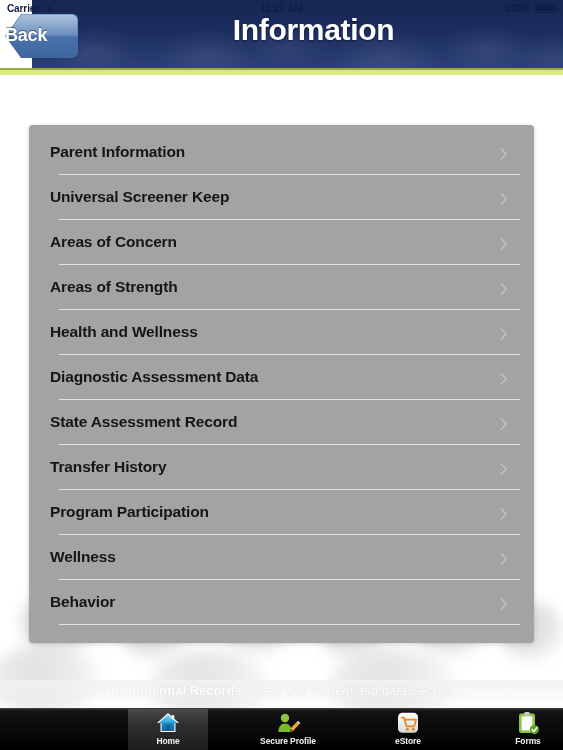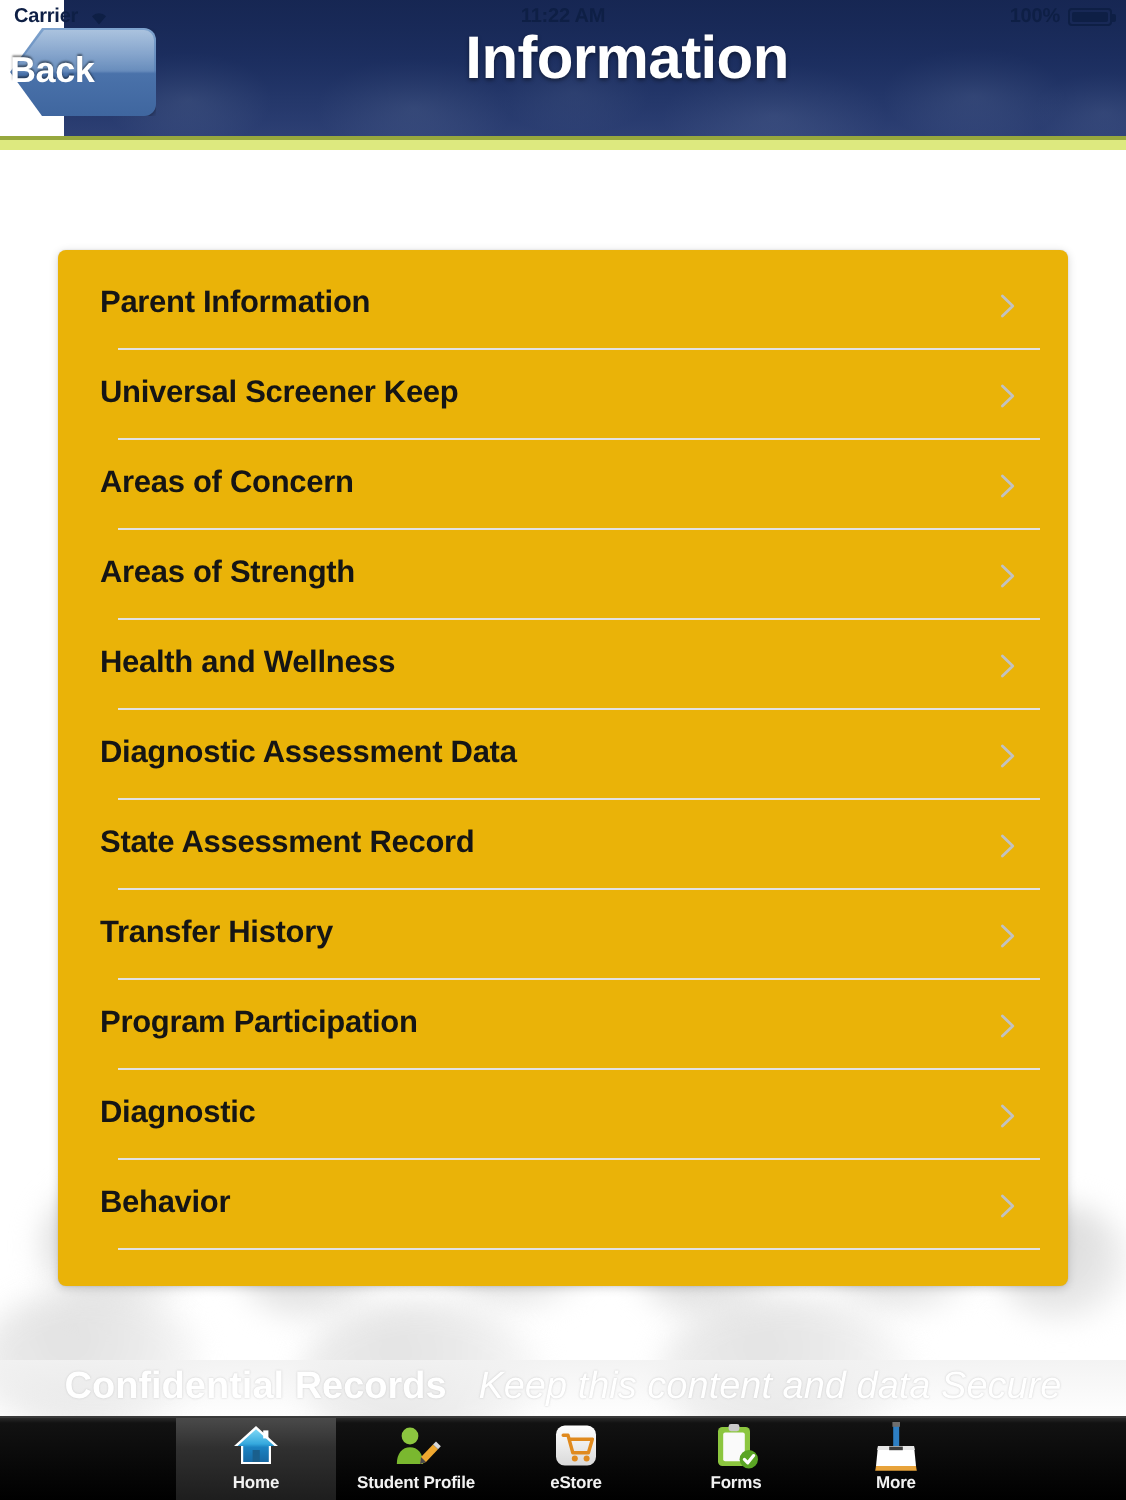--- a/index.html
+++ b/index.html
@@ -99,21 +99,21 @@
   }
   .back-label {
     position:absolute; left:0; right:4px; top:11px; text-align:left;
     color:#fff; font-size:18px; font-weight:bold; letter-spacing:-0.2px;
     text-shadow:0 -1px 1px rgba(0,0,0,.45);
   }
 
   
   .card {
     position:absolute; left:29px; top:125px; width:505px; height:518px;
-    background:#eab308; border-radius:4px; z-index:10;
+    background:#a3a3a3; border-radius:4px; z-index:10;
     box-shadow:0 1px 5px rgba(0,0,0,.16), 0 0 1px rgba(0,0,0,.12);
   }
   .list { position:absolute; left:0; top:0; right:0; padding-top:5px; }
   .row {
     position:relative; height:44px; display:flex; align-items:center;
     padding:0 0 0 21px; cursor:pointer;
   }
   .row-label {
     font-size:15.5px; font-weight:bold; color:#151515; letter-spacing:-0.15px;
   }
@@ -121,37 +121,38 @@
     position:absolute; right:26px; top:50%; margin-top:-6px;
     width:8px; height:12px;
   }
   .divider {
     height:1px; background:#e2e2e2; margin-left:30px; margin-right:14px;
   }
 
   
   .confid {
     position:absolute; left:0; right:0; top:683px; text-align:center; z-index:6;
-    font-size:19px; color:#ffffff; text-shadow:0 0 1px rgba(190,190,190,.85);
+    font-size:13px; color:#ffffff; text-shadow:0 0 1px rgba(190,190,190,.85);
     white-space:nowrap;
   }
   .confid .b { font-weight:bold; }
   .confid .i { font-style:italic; }
 
   
   .tabbar {
     position:absolute; left:0; bottom:0; width:563px; height:42px; z-index:40;
     background:linear-gradient(180deg,#2a2a2a 0%, #121212 6%, #000000 100%);
     display:flex; align-items:flex-start;
     border-top:1px solid #3a3a3a;
   }
   .tab {
     width:80px; height:42px; position:relative; cursor:pointer;
     display:flex; flex-direction:column; align-items:center; justify-content:flex-start;
     padding-top:2px;
+    margin-left:40px;
   }
   .tab.sel { background:linear-gradient(180deg,#4a4a4a 0%, #303030 35%, #1d1d1d 100%); }
   .tab-icon { width:26px; height:24px; position:relative; }
   .tab-label {
     font-size:8.5px; color:#f2f2f2; font-weight:bold; margin-top:1px;
     letter-spacing:-0.1px; white-space:nowrap;
   }
   .tabs-wrap { position:absolute; left:88px; top:0; display:flex; }
 </style>
 </head>
@@ -262,21 +263,21 @@
         </div>
         <div class="divider"></div>
         <div class="row">
           <span class="row-label">Program Participation</span>
           <span class="chev"><svg viewBox="0 0 8 12" width="8" height="12">
               <path d="M1.2 1 L6.4 6 L1.2 11" fill="none" stroke="#c2c2c2" stroke-width="1.4" stroke-linecap="round" stroke-linejoin="round"></path>
             </svg></span>
         </div>
         <div class="divider"></div>
         <div class="row">
-          <span class="row-label">Diagnostic</span>
+          <span class="row-label">Wellness</span>
           <span class="chev"><svg viewBox="0 0 8 12" width="8" height="12">
               <path d="M1.2 1 L6.4 6 L1.2 11" fill="none" stroke="#c2c2c2" stroke-width="1.4" stroke-linecap="round" stroke-linejoin="round"></path>
             </svg></span>
         </div>
         <div class="divider"></div>
         <div class="row">
           <span class="row-label">Behavior</span>
           <span class="chev"><svg viewBox="0 0 8 12" width="8" height="12">
               <path d="M1.2 1 L6.4 6 L1.2 11" fill="none" stroke="#c2c2c2" stroke-width="1.4" stroke-linecap="round" stroke-linejoin="round"></path>
             </svg></span>
@@ -311,21 +312,21 @@
           <span class="tab-label">Home</span>
         </div>
         <div class="tab">
           <span class="tab-icon"><svg viewBox="0 0 26 24" width="26" height="24">
               <circle cx="10" cy="7" r="4.2" fill="#8cc63f"></circle>
               <path d="M3.4 21 C3.4 15.6 6.2 12.6 10 12.6 C13.8 12.6 16.6 15.6 16.6 21 Z" fill="#7ab82f"></path>
               <path d="M15.5 17.5 L21.5 11.2 L24 13.6 L18 20 L15 21 Z" fill="#f0a830"></path>
               <path d="M21.5 11.2 L23 9.7 L25.4 12.1 L24 13.6 Z" fill="#d8d8d8"></path>
               <path d="M15.5 17.5 L15 21 L18 20 Z" fill="#4a4a4a"></path>
             </svg></span>
-          <span class="tab-label">Student Profile</span>
+          <span class="tab-label">Secure Profile</span>
         </div>
         <div class="tab">
           <span class="tab-icon"><svg viewBox="0 0 26 24" width="26" height="24">
               <rect x="3" y="1.8" width="20" height="20" rx="4.4" fill="url(#sg)"></rect>
               <path d="M6.6 6.6 L9 6.6 L11.4 15.4 L19.2 15.4 L21.2 8.6 L10 8.6" fill="none" stroke="#e08a1e" stroke-width="1.7" stroke-linecap="round" stroke-linejoin="round"></path>
               <circle cx="12.4" cy="18.3" r="1.5" fill="#e08a1e"></circle>
               <circle cx="18.3" cy="18.3" r="1.5" fill="#e08a1e"></circle>
               <defs>
                 <linearGradient id="sg" x1="0" y1="0" x2="0" y2="1">
                   <stop offset="0%" stop-color="#ffffff"></stop>

